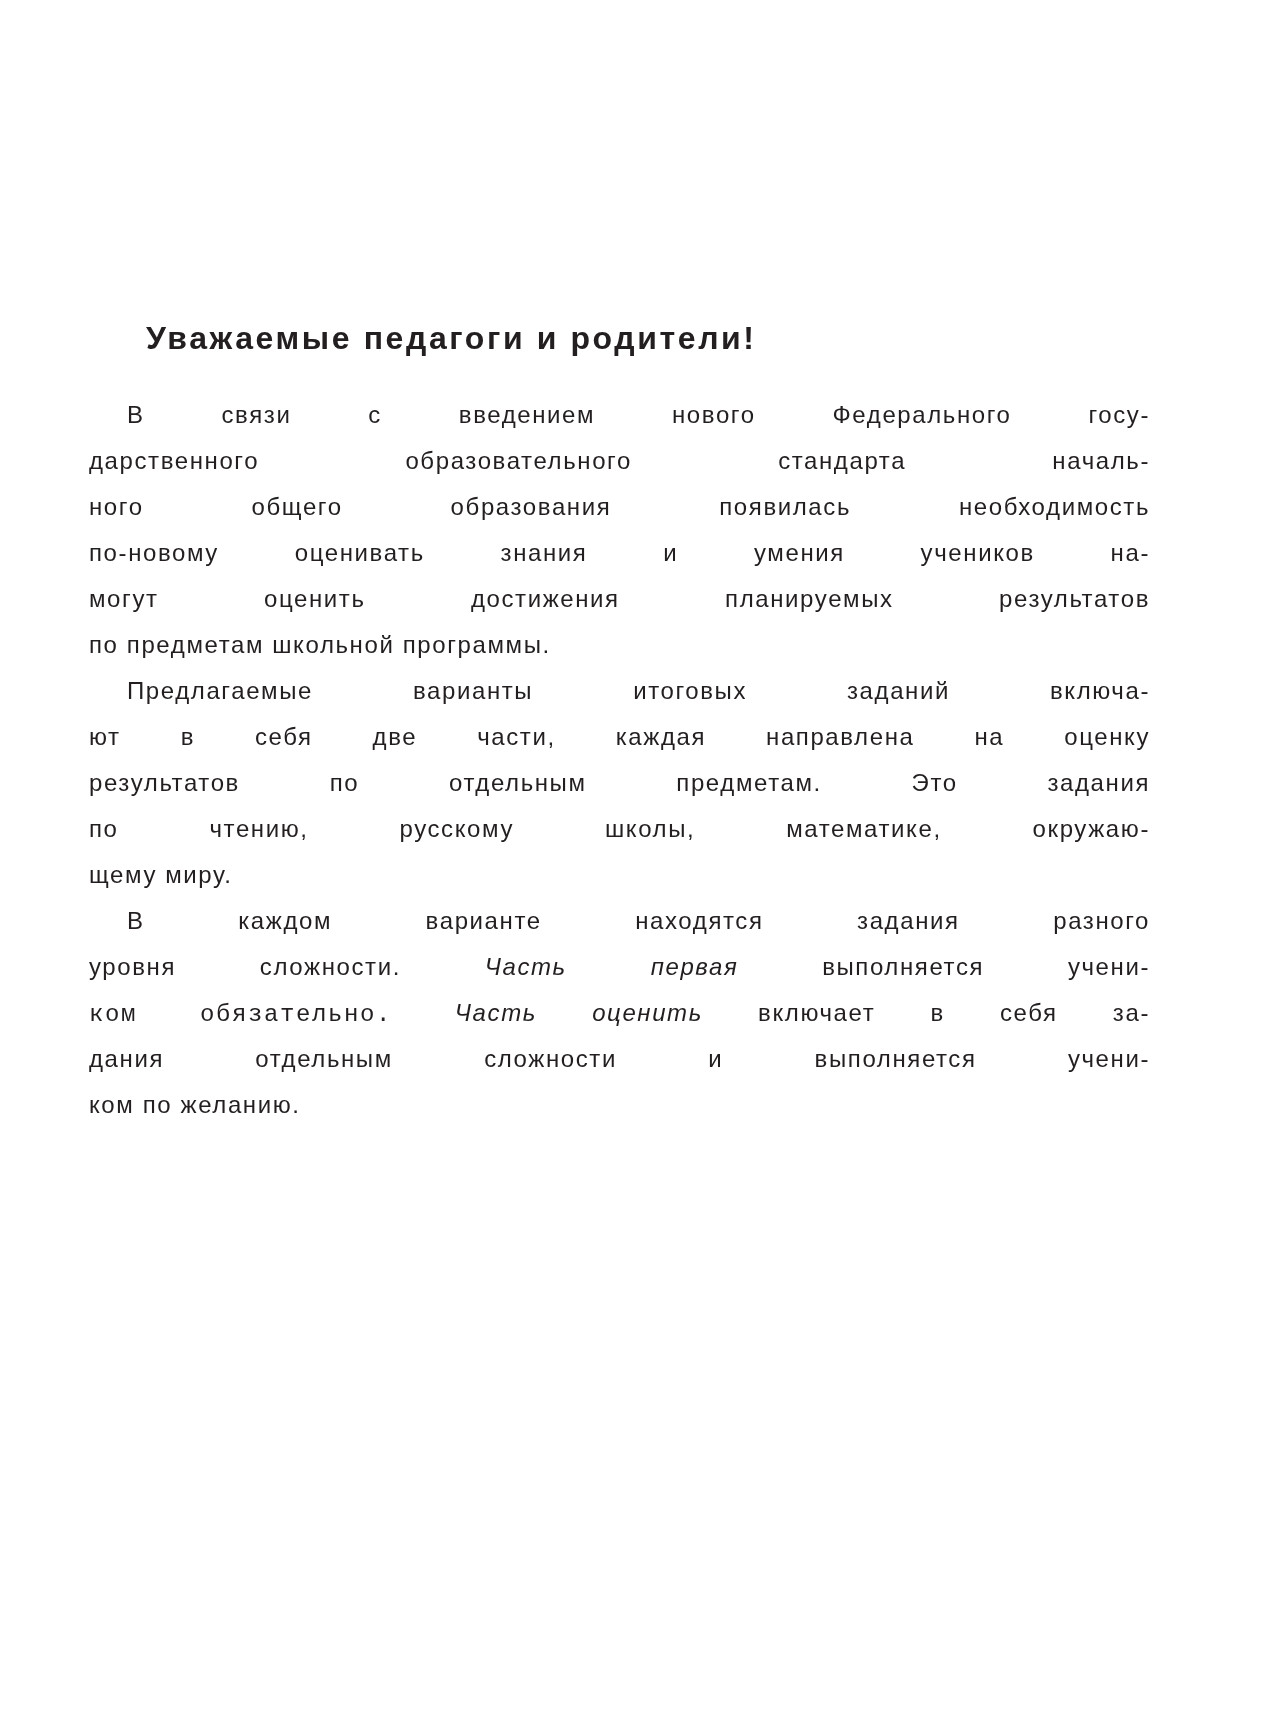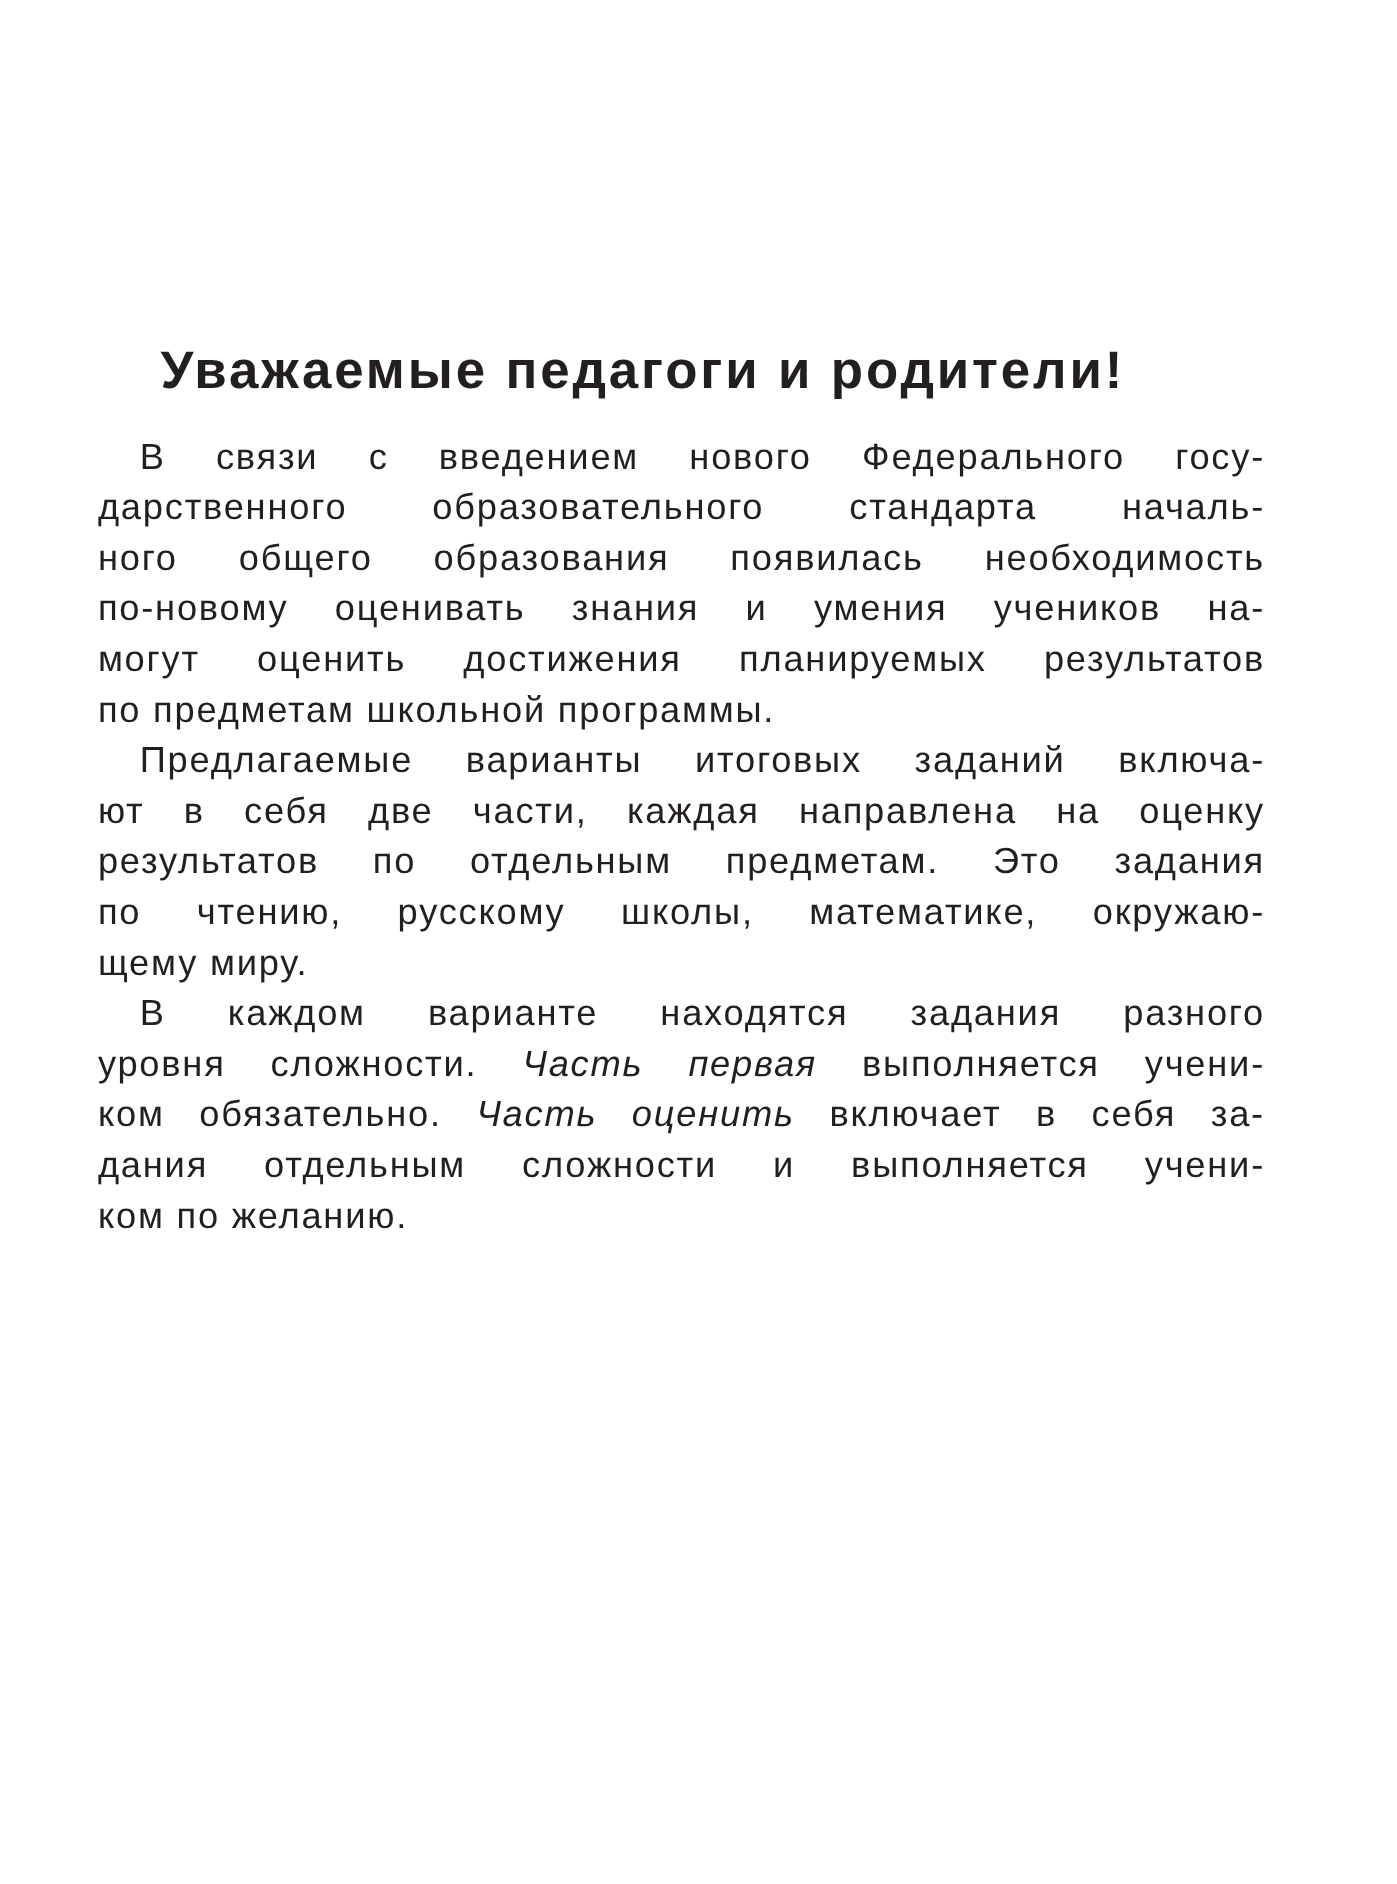--- a/index.html
+++ b/index.html
@@ -14,38 +14,38 @@
       overflow: hidden;
       color: #231f20;
       font-family: "Liberation Sans", "DejaVu Sans", sans-serif;
     }
     .page-title {
       position: absolute;
       left: 146px;
       width: 946px;
       top: 310px;
       margin: 0;
-      font-size: 48px;
+      font-size: 32px;
       font-weight: bold;
       line-height: 56px;
       letter-spacing: 2.6px;
       white-space: nowrap;
       text-align: left;
     }
     .body-text {
       position: absolute;
       left: 89px;
       top: 392px;
       width: 1061px;
     }
     .line {
       display: block;
       height: 46px;
       line-height: 46px;
-      font-size: 33px;
+      font-size: 24px;
       letter-spacing: 1.6px;
       white-space: nowrap;
       text-align: justify;
       text-align-last: justify;
     }
     .line.indent {
       padding-left: 38px;
     }
     .line.last {
       text-align: left;
@@ -75,17 +75,17 @@
     <span class="line indent">Предлагаемые варианты итоговых заданий включа-</span>
     <span class="line">ют в себя две части, каждая направлена на оценку</span>
     <span class="line">результатов по отдельным предметам. Это задания</span>
     <span class="line">по чтению, русскому школы, математике, окружаю-</span>
     <span class="line last">щему миру.</span>
   </div>
 
   <div>
     <span class="line indent">В каждом варианте находятся задания разного</span>
     <span class="line"><span style="white-space: pre;">уровня сложности. </span><em style="white-space: pre;">Часть первая</em><span style="white-space: pre;"> выполняется учени-</span></span>
-    <span class="line"><span style="white-space: pre;">ком обязательно. </span><em style="white-space: pre;">Часть оценить</em><span style="white-space: pre;"> включает в себя за-</span></span>
+    <span class="line"><span style="white-space: pre; font-family: Liberation Mono, monospace;">ком обязательно. </span><em style="white-space: pre;">Часть оценить</em><span style="white-space: pre;"> включает в себя за-</span></span>
     <span class="line">дания отдельным сложности и выполняется учени-</span>
     <span class="line last">ком по желанию.</span>
   </div>
 </div>
 
 </body></html>

